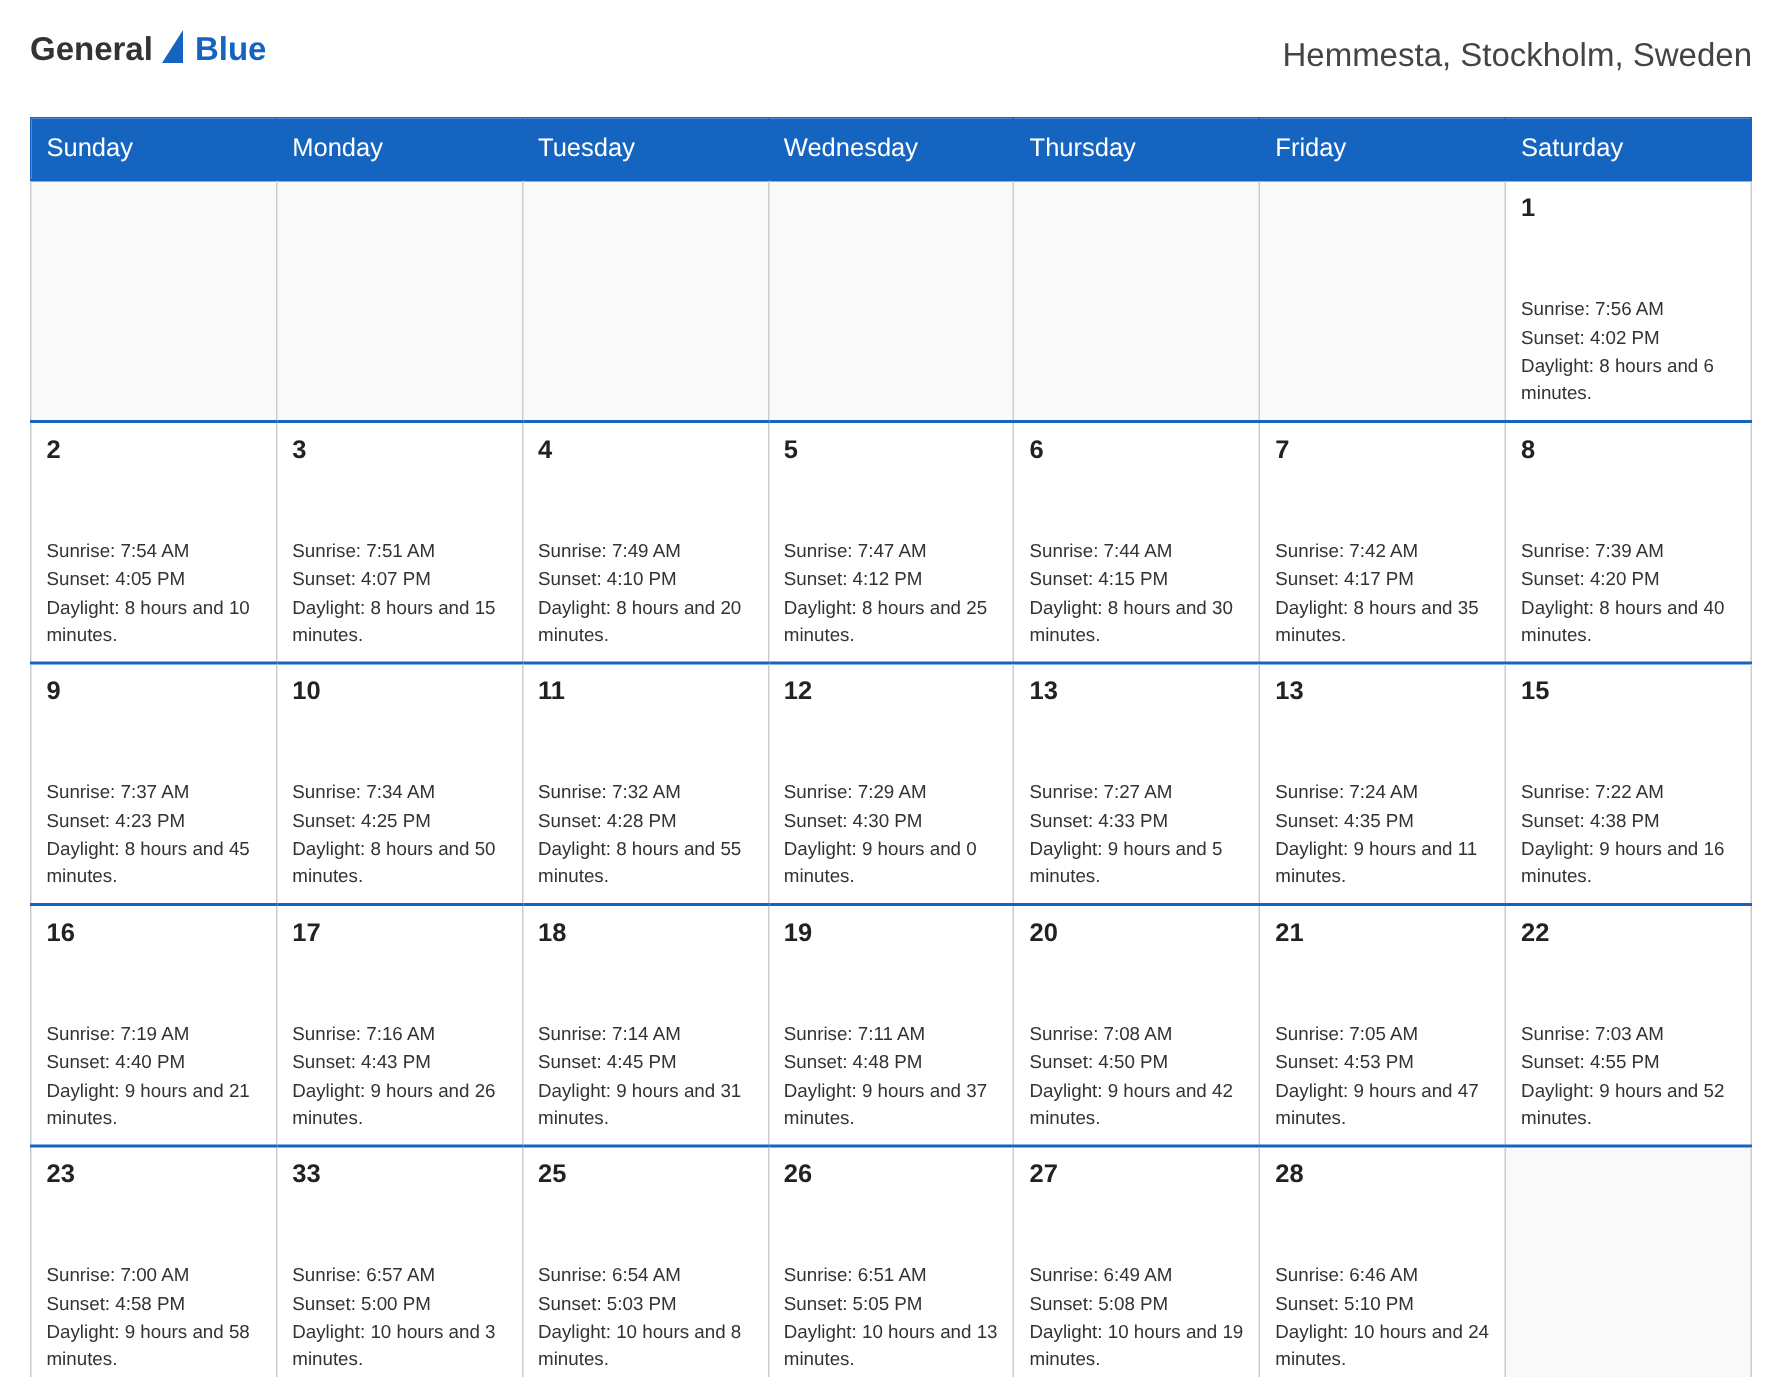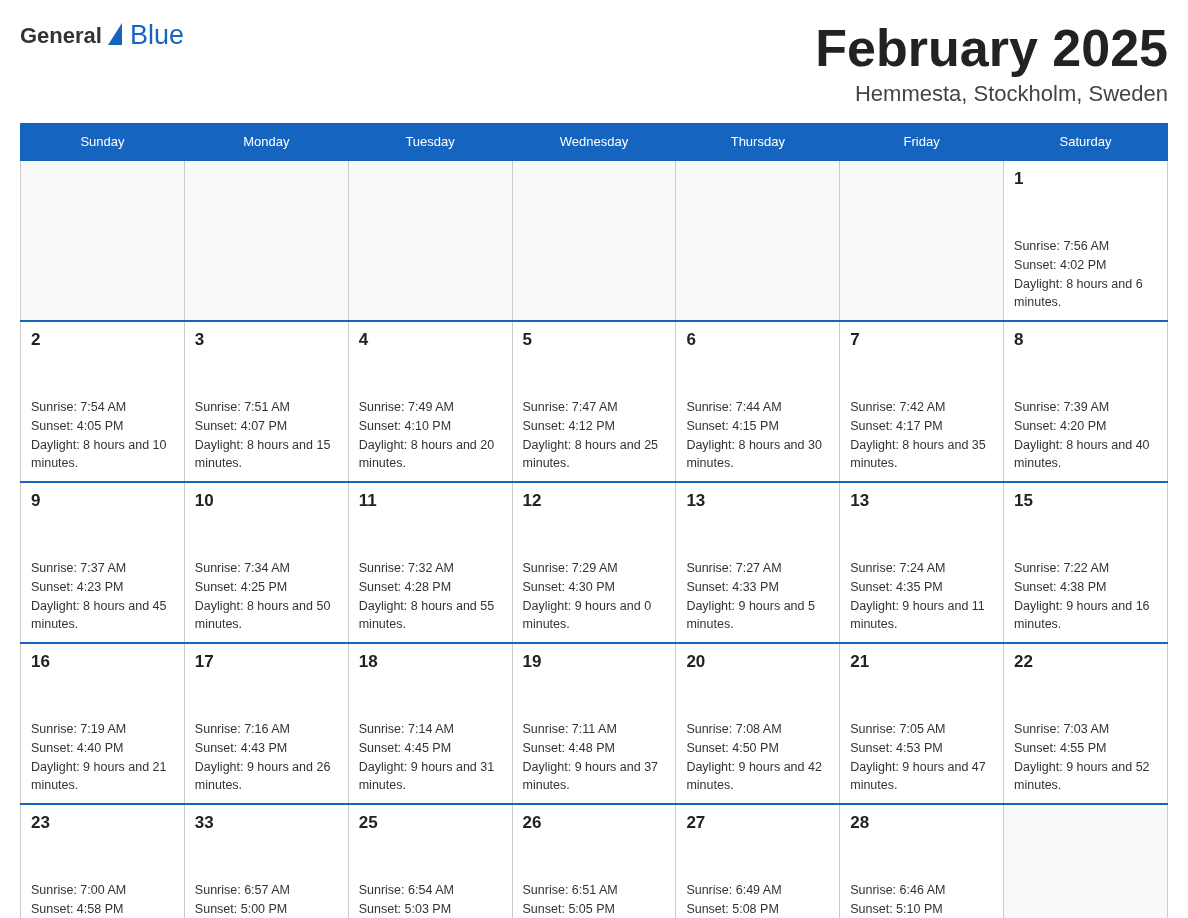--- a/index.html
+++ b/index.html
@@ -7,35 +7,35 @@
       font-family: Arial, sans-serif;
       background: #fff;
       padding: 20px;
       width: 1188px;
       min-height: 918px;
     }
     .header {
       display: flex;
       justify-content: space-between;
       align-items: flex-start;
-      margin-bottom: 16px;
+      margin-bottom: 28px;
     }
     .logo {
       display: flex;
       align-items: center;
       gap: 4px;
     }
     .logo-text-general {
       font-size: 22px;
       font-weight: bold;
       color: #333;
     }
     .logo-text-blue {
-      font-size: 27px;
-      font-weight: normal;
+      font-size: 22px;
+      font-weight: bold;
       color: #1565C0;
     }
     .title-block {
       text-align: right;
     }
     .month-title {
       font-size: 52px;
       font-weight: bold;
       color: #222;
       line-height: 1.1;
@@ -46,24 +46,24 @@
       margin-top: 4px;
     }
     .calendar {
       width: 100%;
       border-collapse: collapse;
       margin-top: 8px;
     }
     .calendar th {
       background-color: #1565C0;
       color: #fff;
-      font-size: 13px;
+      font-size: 17px;
       font-weight: normal;
       padding: 10px 10px;
-      text-align: center;
+      text-align: left;
       border: 1px solid #1565C0;
     }
     .calendar td {
       vertical-align: top;
       padding: 8px 10px;
       border: 1px solid #ccc;
       width: 14.28%;
       min-height: 110px;
       height: 120px;
       background: #fff;
@@ -105,21 +105,20 @@
 <body>
 
 <div class="header">
   <div class="logo">
     <span class="logo-text-general">General</span>
     <span class="logo-triangle"></span>
     <br>
     <span class="logo-text-blue">Blue</span>
   </div>
   <div class="title-block">
-    <div class="month-title">February 2025</div>
     <div class="location-title">Hemmesta, Stockholm, Sweden</div>
   </div>
 </div>
 
 <table class="calendar">
   <thead>
     <tr>
     <th>Sunday</th>
         <th>Monday</th>
         <th>Tuesday</th>

